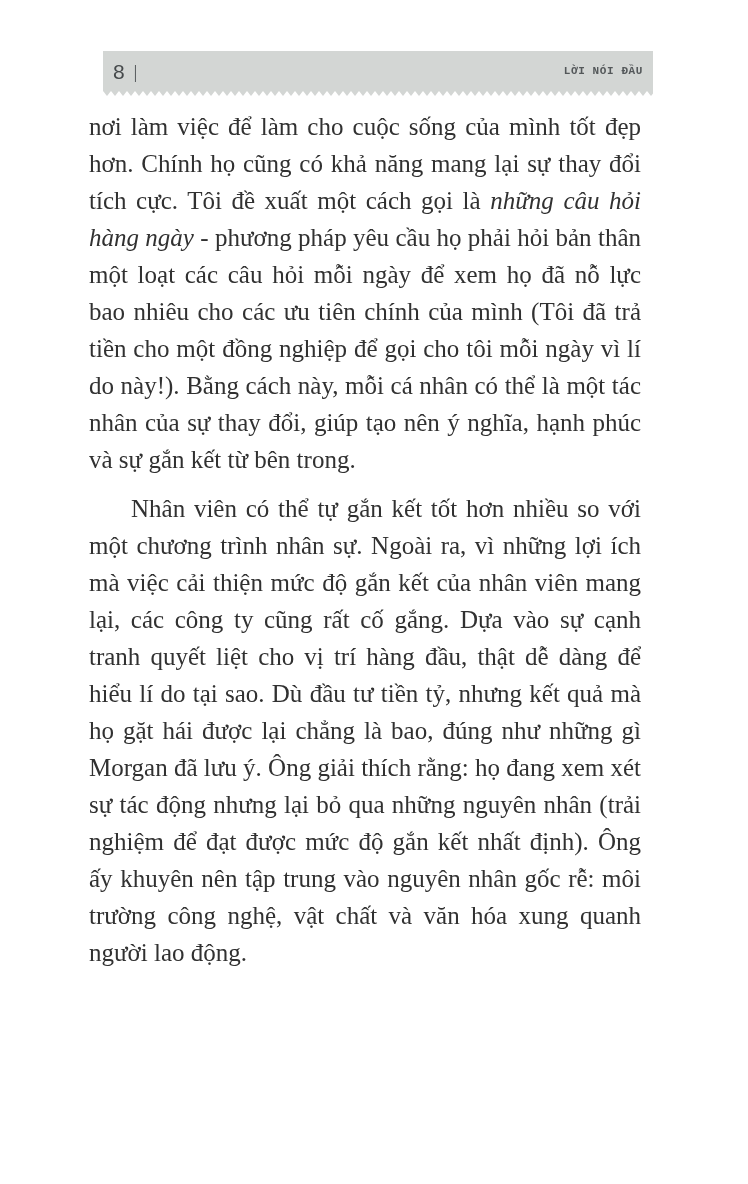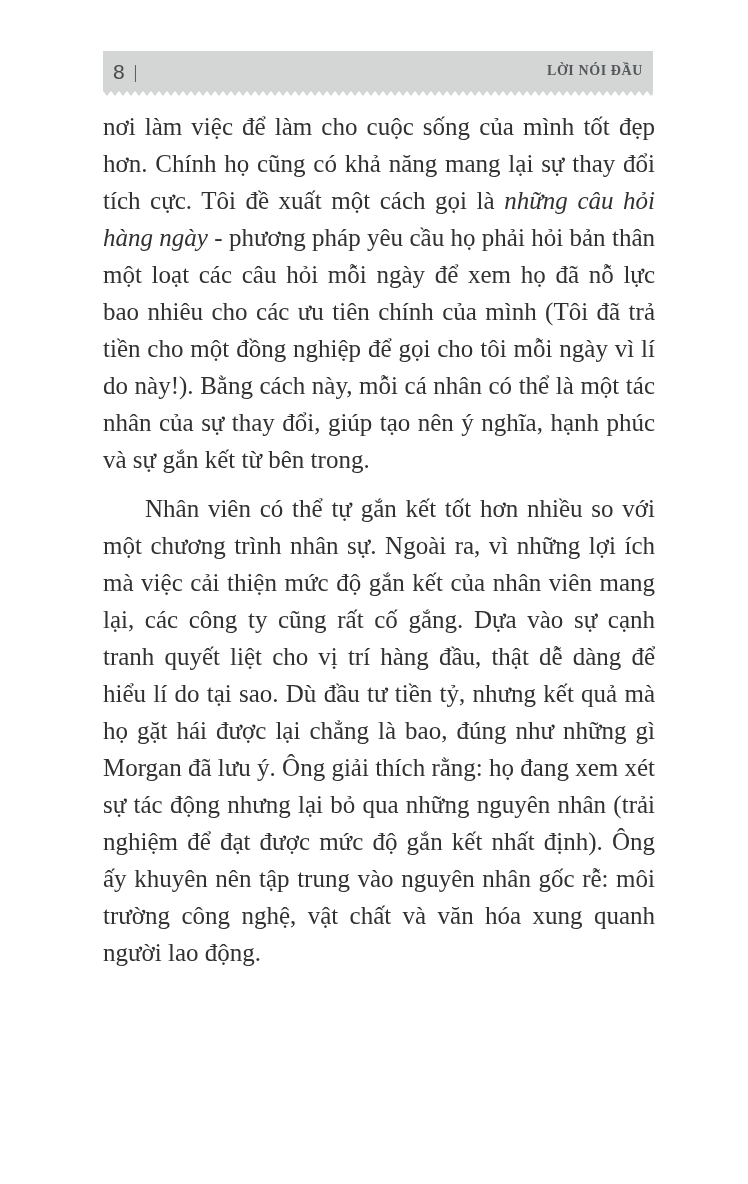--- a/index.html
+++ b/index.html
@@ -39,39 +39,39 @@
     font-family: "Liberation Sans", sans-serif;
     font-size: 19px;
     font-weight: 300;
     color: #5d6163;
     margin-left: 8px;
     line-height: 1;
     transform: scaleX(0.7);
   }
   .section-title {
     margin-left: auto;
-    font-family: Liberation Serif, serif;
-    font-size: 14px;
+    font-family: Liberation Mono, monospace;
+    font-size: 11px;
     font-weight: 700;
     letter-spacing: 0.6px;
     color: #54585a;
     line-height: 1;
   }
   .deckle {
     position: absolute;
     left: 103px;
     top: 91px;
     width: 550px;
     height: 5px;
     display: block;
   }
   
   .body-text {
     position: absolute;
-    left: 103px;
+    left: 89px;
     top: 108px;
     width: 552px;
     font-size: 25px;
     line-height: 37px;
     color: #313131;
     text-align: justify;
   }
   .body-text p {
     margin: 0 0 12px 0;
   }

